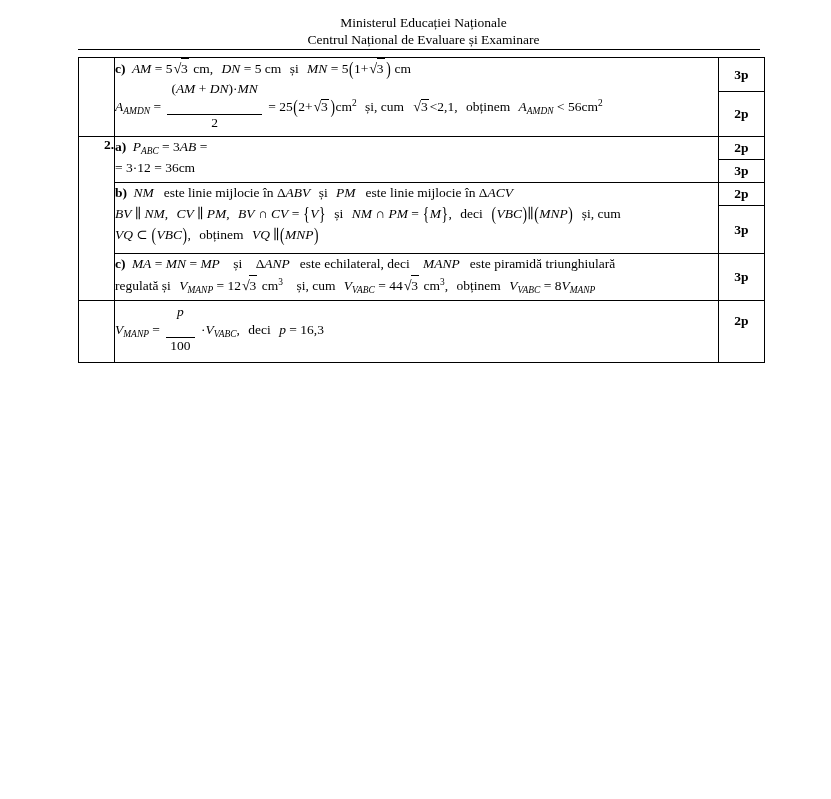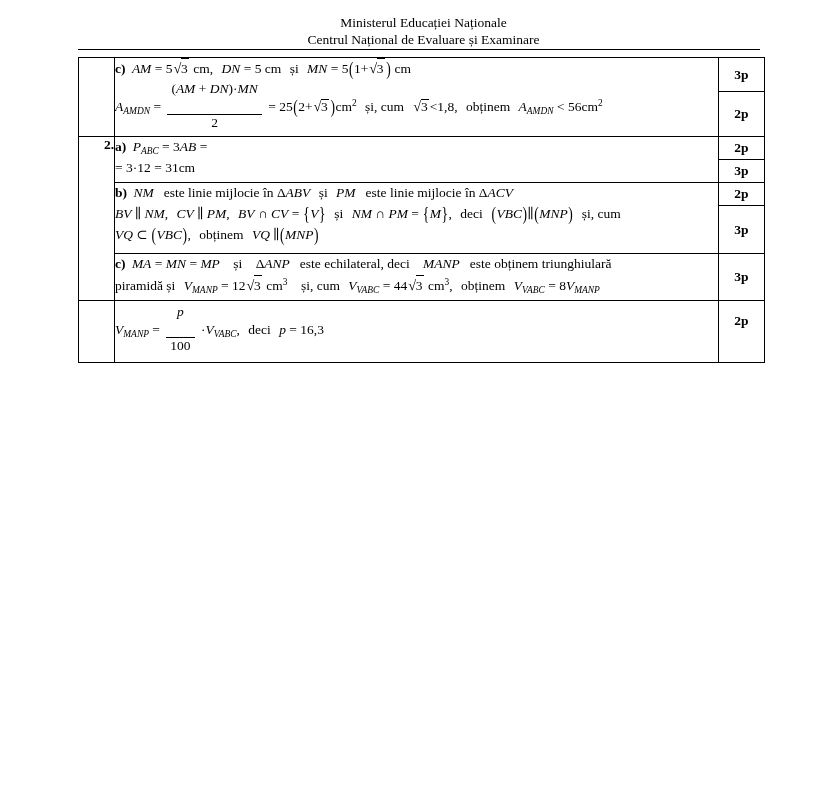--- a/index.html
+++ b/index.html
@@ -197,21 +197,21 @@
       </span>
 
       <span class="ln tall" style="margin-top:4px;">
         <i>A</i><sub>AMDN</sub> <span class="op">=</span>
         <span class="frac">
           <span class="num"><span class="up">(</span><i>AM</i> <span class="op">+</span> <i>DN</i><span class="up">)</span><span class="op">·</span><i>MN</i></span>
           <span class="den">2</span>
         </span>
         <span class="op">=</span> <span class="up">25</span><span class="bigp">(</span><span class="up">2+</span><span class="sqrt"><span class="rad">3</span></span><span class="bigp">)</span><span class="up">cm</span><sup>2</sup><span class="sp"></span>
         <span class="up">și, cum</span><span class="sp"></span>
-        <span class="sqrt"><span class="rad">3</span></span><span class="op">&lt;</span><span class="up">1,8</span><span class="op">,</span><span class="sp"></span>
+        <span class="sqrt"><span class="rad">3</span></span><span class="op">&lt;</span><span class="up">2,1</span><span class="op">,</span><span class="sp"></span>
         <span class="up">obținem</span><span class="sp"></span>
         <i>A</i><sub>AMDN</sub> <span class="op">&lt;</span> <span class="up">56</span><span class="up">cm</span><sup>2</sup>
       </span>
 
     </td>
     <td class="pts-cell">
       <div class="pts-stack">
         <div class="pts-box" style="height:33px;">3p</div>
         <div class="pts-box" style="height:45px;">2p</div>
       </div>
@@ -219,21 +219,21 @@
   </tr>
 
   <tr>
     <td class="idx-cell" rowspan="3">2.</td>
     <td class="body-cell">
       <span class="ln">
         <span class="lbl">a)</span>
         <i>P</i><sub>ABC</sub> <span class="op">=</span> <span class="up">3</span><i>AB</i> <span class="op">=</span>
       </span>
       <span class="ln">
-        <span class="op">=</span> <span class="up">3</span><span class="op">·</span><span class="up">12</span> <span class="op">=</span> <span class="up">31</span><span class="up">cm</span>
+        <span class="op">=</span> <span class="up">3</span><span class="op">·</span><span class="up">12</span> <span class="op">=</span> <span class="up">36</span><span class="up">cm</span>
       </span>
     </td>
     <td class="pts-cell">
       <div class="pts-stack">
         <div class="pts-box" style="height:22px;">2p</div>
         <div class="pts-box" style="height:23px;">3p</div>
       </div>
     </td>
   </tr>
 
@@ -269,24 +269,24 @@
     </td>
   </tr>
 
   <tr>
     <td class="body-cell">
       <span class="ln" style="text-align:justify; white-space:normal;">
         <span class="lbl">c)</span>
         <i>MA</i> <span class="op">=</span> <i>MN</i> <span class="op">=</span> <i>MP</i><span class="spw"></span>
         <span class="up">și</span><span class="spw"></span>
         <span class="op">Δ</span><i>ANP</i><span class="spw"></span><span class="up">este echilateral, deci</span><span class="spw"></span>
-        <i>MANP</i><span class="spw"></span><span class="up">este obținem triunghiulară</span>
-      </span>
-      <span class="ln">
-        <span class="up">piramidă și</span><span class="sp"></span>
+        <i>MANP</i><span class="spw"></span><span class="up">este piramidă triunghiulară</span>
+      </span>
+      <span class="ln">
+        <span class="up">regulată și</span><span class="sp"></span>
         <i>V</i><sub>MANP</sub> <span class="op">=</span> <span class="up">12</span><span class="sqrt"><span class="rad">3</span></span><span class="up">&nbsp;cm</span><sup>3</sup><span class="spw"></span>
         <span class="up">și, cum</span><span class="sp"></span>
         <i>V</i><sub>VABC</sub> <span class="op">=</span> <span class="up">44</span><span class="sqrt"><span class="rad">3</span></span><span class="up">&nbsp;cm</span><sup>3</sup><span class="op">,</span><span class="sp"></span>
         <span class="up">obținem</span><span class="sp"></span>
         <i>V</i><sub>VABC</sub> <span class="op">=</span> <span class="up">8</span><i>V</i><sub>MANP</sub>
       </span>
     </td>
     <td class="pts-cell">
       <div class="pts-box" style="height:100%;min-height:46px;">3p</div>
     </td>

